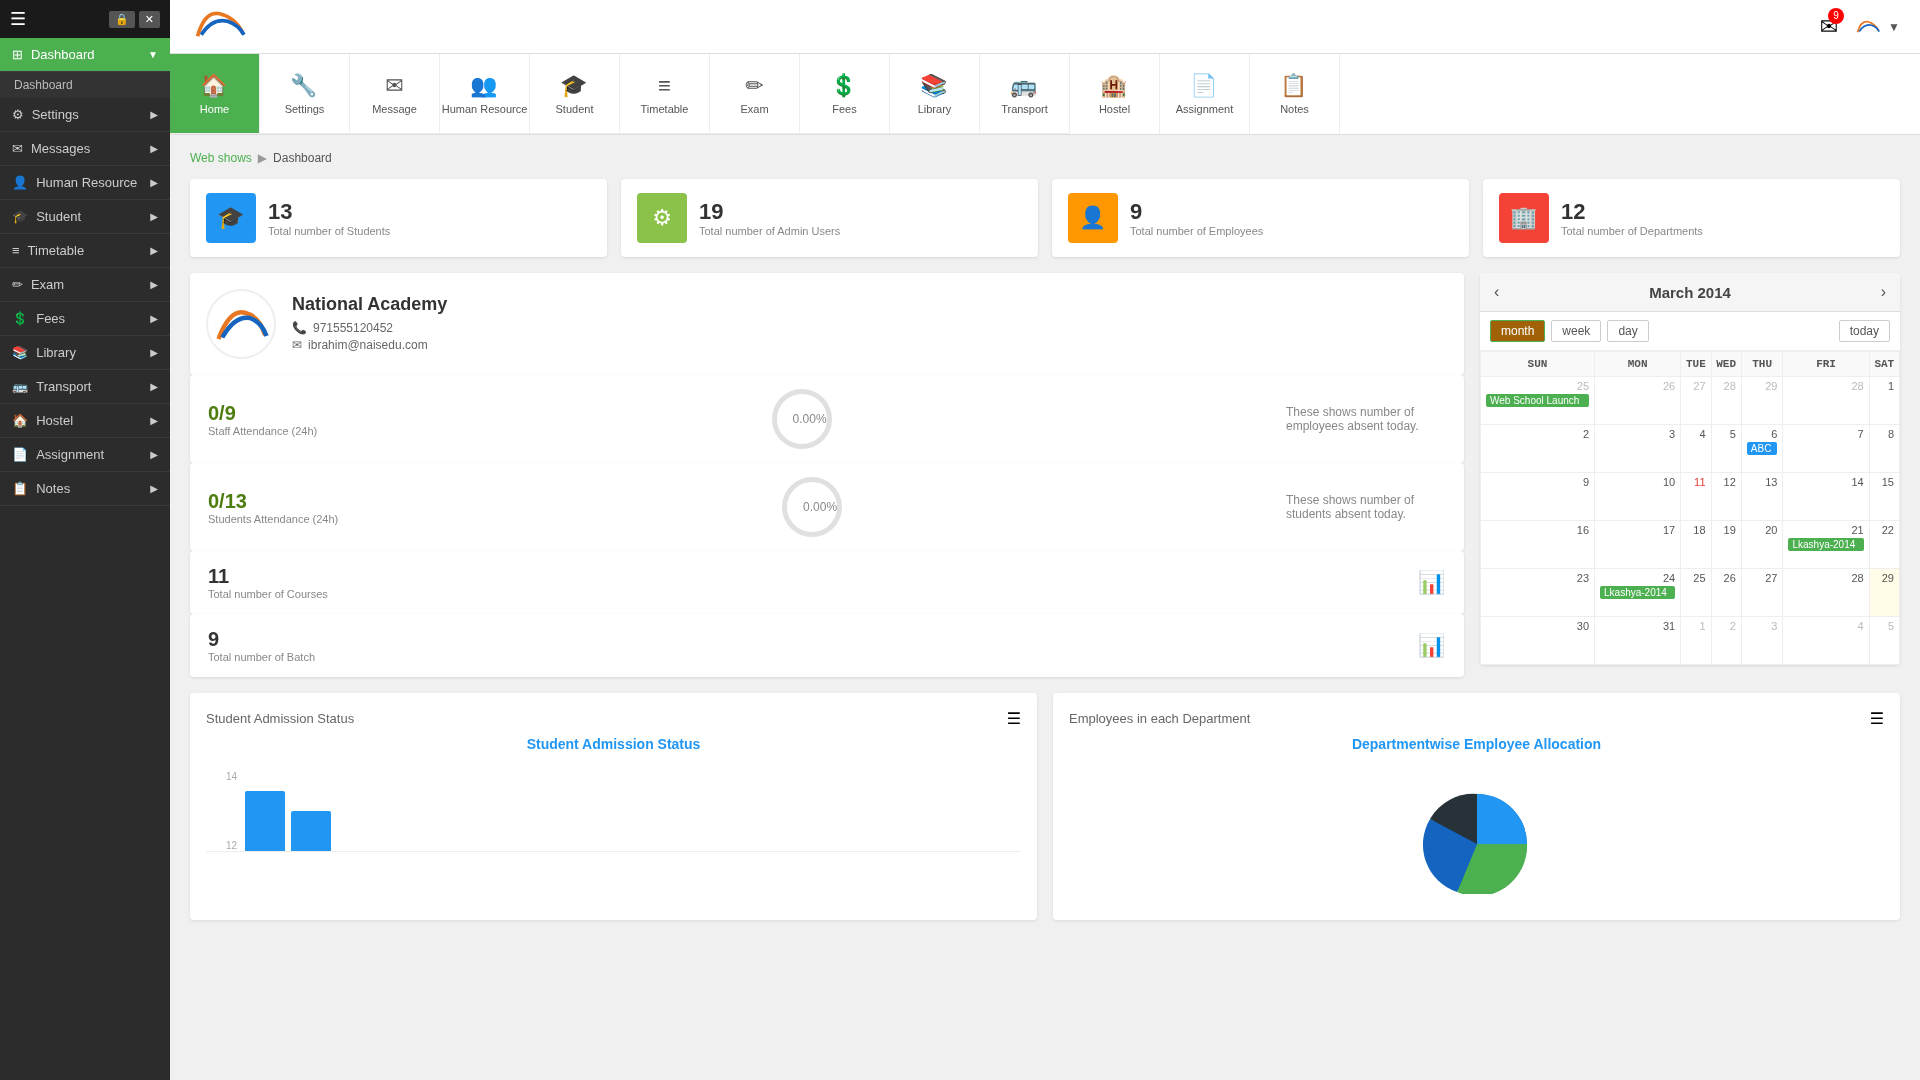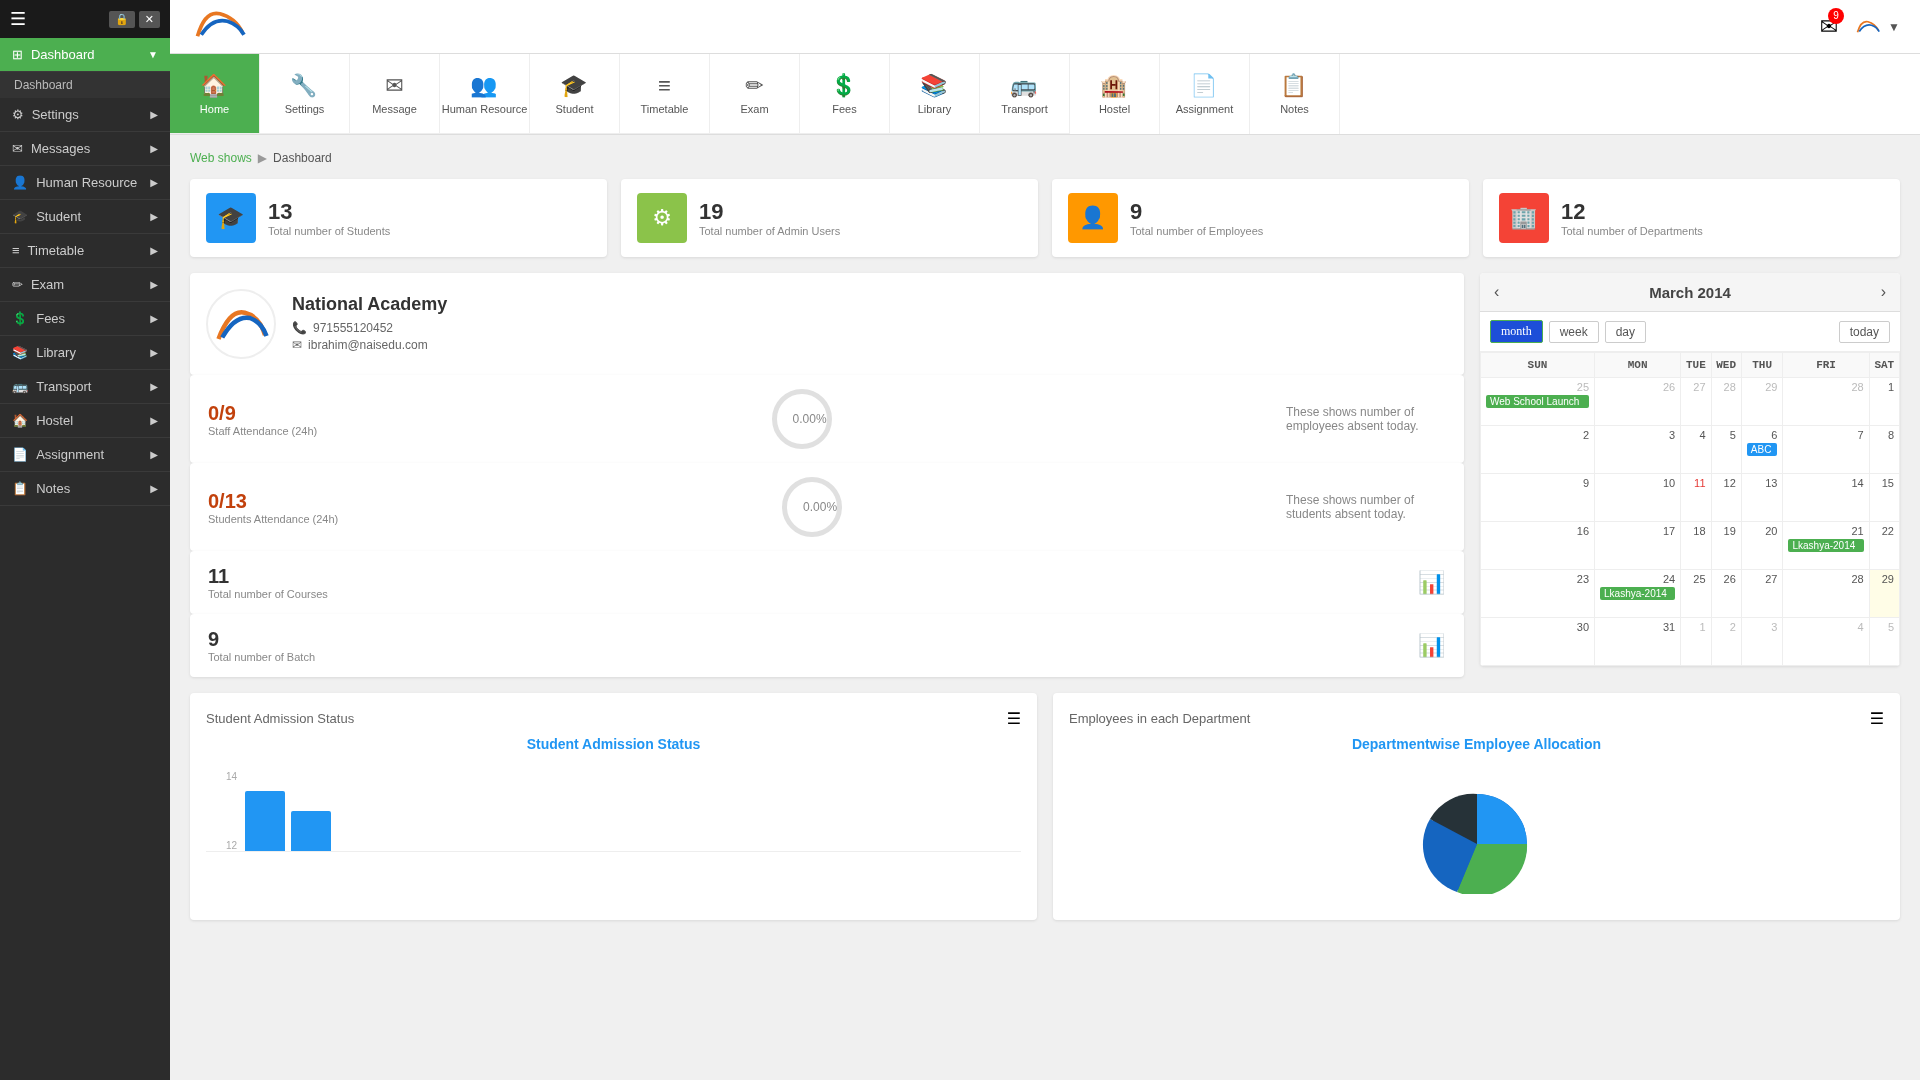--- a/index.html
+++ b/index.html
@@ -133,21 +133,21 @@
     }
     .school-name { font-size: 18px; font-weight: bold; color: #333; margin-bottom: 6px; }
     .school-info-line { font-size: 12px; color: #666; display: flex; align-items: center; gap: 6px; margin-bottom: 3px; }
 
     
     .attendance-card {
       background: #fff; border-radius: 4px; padding: 14px 18px;
       display: flex; align-items: center; justify-content: space-between;
       box-shadow: 0 1px 3px rgba(0,0,0,0.1);
     }
-    .att-left .att-num { font-size: 20px; color: #c2410c; font-weight: bold; }
+    .att-left .att-num { font-size: 20px; color: #4d7c0f; font-weight: bold; }
     .att-left .att-lbl { font-size: 11px; color: #888; }
     .att-circle {
       width: 60px; height: 60px; border-radius: 50%;
       border: 5px solid #e0e0e0; display: flex; align-items: center; justify-content: flex-end;
       font-size: 12px; color: #888;
     }
     .att-desc { font-size: 12px; color: #888; max-width: 160px; }
 
     
     .metric-card {
@@ -168,21 +168,21 @@
       display: flex; align-items: center; justify-content: space-between;
       border-bottom: 1px solid #ddd;
     }
     .cal-nav { background: none; border: none; font-size: 16px; cursor: pointer; color: #555; }
     .cal-title { font-size: 15px; font-weight: bold; color: #444; }
     .cal-toolbar { display: flex; align-items: center; gap: 6px; padding: 8px 10px; border-bottom: 1px solid #eee; }
     .cal-btn {
       padding: 3px 10px; font-size: 12px; border: 1px solid #ccc; background: #fff;
       cursor: pointer; border-radius: 2px; color: #555;
     }
-    .cal-btn.active { background: #1d4ed8; color: #fff; border-color: #4caf50; font-family: Liberation Serif, serif; }
+    .cal-btn.active { background: #a16207; color: #fff; border-color: #4caf50; }
     .cal-btn.today { margin-left: auto; }
     .cal-grid { width: 100%; border-collapse: collapse; font-size: 12px; }
     .cal-grid th {
       background: #f9f9f9; text-align: center; padding: 6px 4px;
       font-weight: bold; color: #555; border: 1px solid #eee; font-size: 11px; font-family: Liberation Mono, monospace;
     }
     .cal-grid td {
       border: 1px solid #eee; text-align: right; vertical-align: top;
       padding: 3px 5px; height: 48px; color: #555; font-size: 11px;
     }

